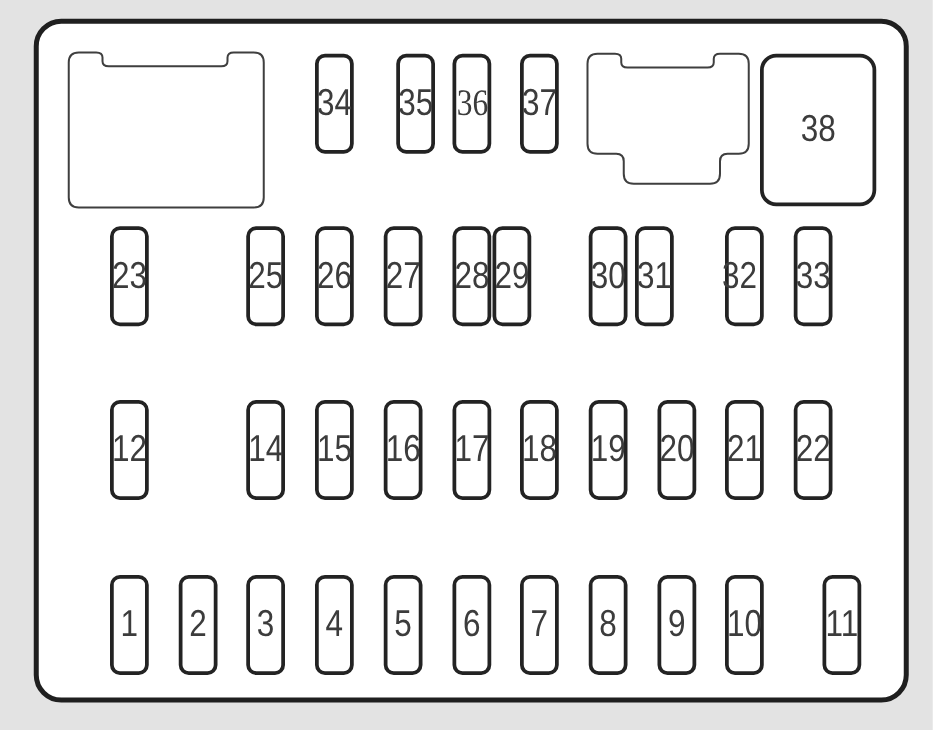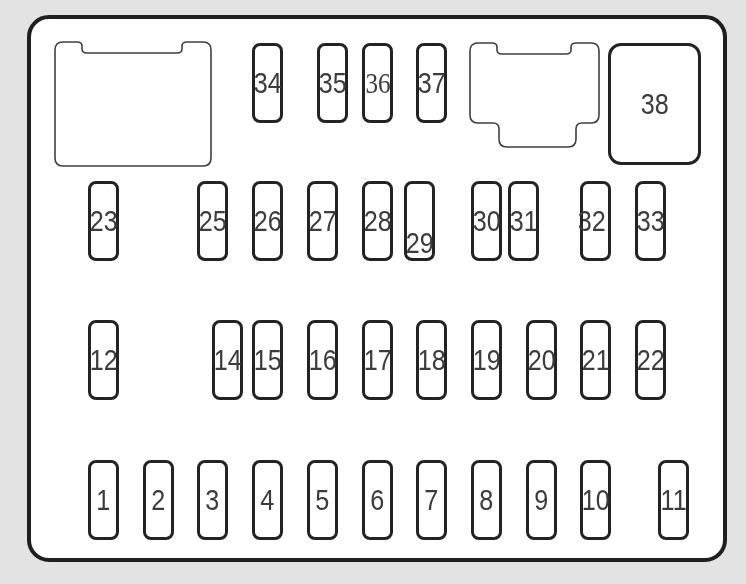--- a/index.html
+++ b/index.html
@@ -140,41 +140,41 @@
       </div>
       <div class="fuse" style="left: 252px;">
         <span class="fuse-num">26</span>
       </div>
       <div class="fuse" style="left: 307px;">
         <span class="fuse-num">27</span>
       </div>
       <div class="fuse" style="left: 362px;">
         <span class="fuse-num">28</span>
       </div>
-      <div class="fuse" style="left: 404px; align-items: flex-end;">
+      <div class="fuse" style="left: 394px;">
         <span class="fuse-num">29</span>
       </div>
       <div class="fuse" style="left: 471px;">
         <span class="fuse-num">30</span>
       </div>
       <div class="fuse" style="left: 508px;">
         <span class="fuse-num">31</span>
       </div>
       <div class="fuse" style="left: 580px; justify-content: flex-end;">
         <span class="fuse-num">32</span>
       </div>
       <div class="fuse" style="left: 635px; text-align: center;">
         <span class="fuse-num">33</span>
       </div>
     </div>
   <div class="fuse-row" style="top: 320px; height: 80px;">
       <div class="fuse" style="left: 88px;">
         <span class="fuse-num">12</span>
       </div>
-      <div class="fuse" style="left: 212px;">
+      <div class="fuse" style="left: 197px;">
         <span class="fuse-num">14</span>
       </div>
       <div class="fuse" style="left: 252px;">
         <span class="fuse-num">15</span>
       </div>
       <div class="fuse" style="left: 307px;">
         <span class="fuse-num">16</span>
       </div>
       <div class="fuse" style="left: 362px;">
         <span class="fuse-num">17</span>

